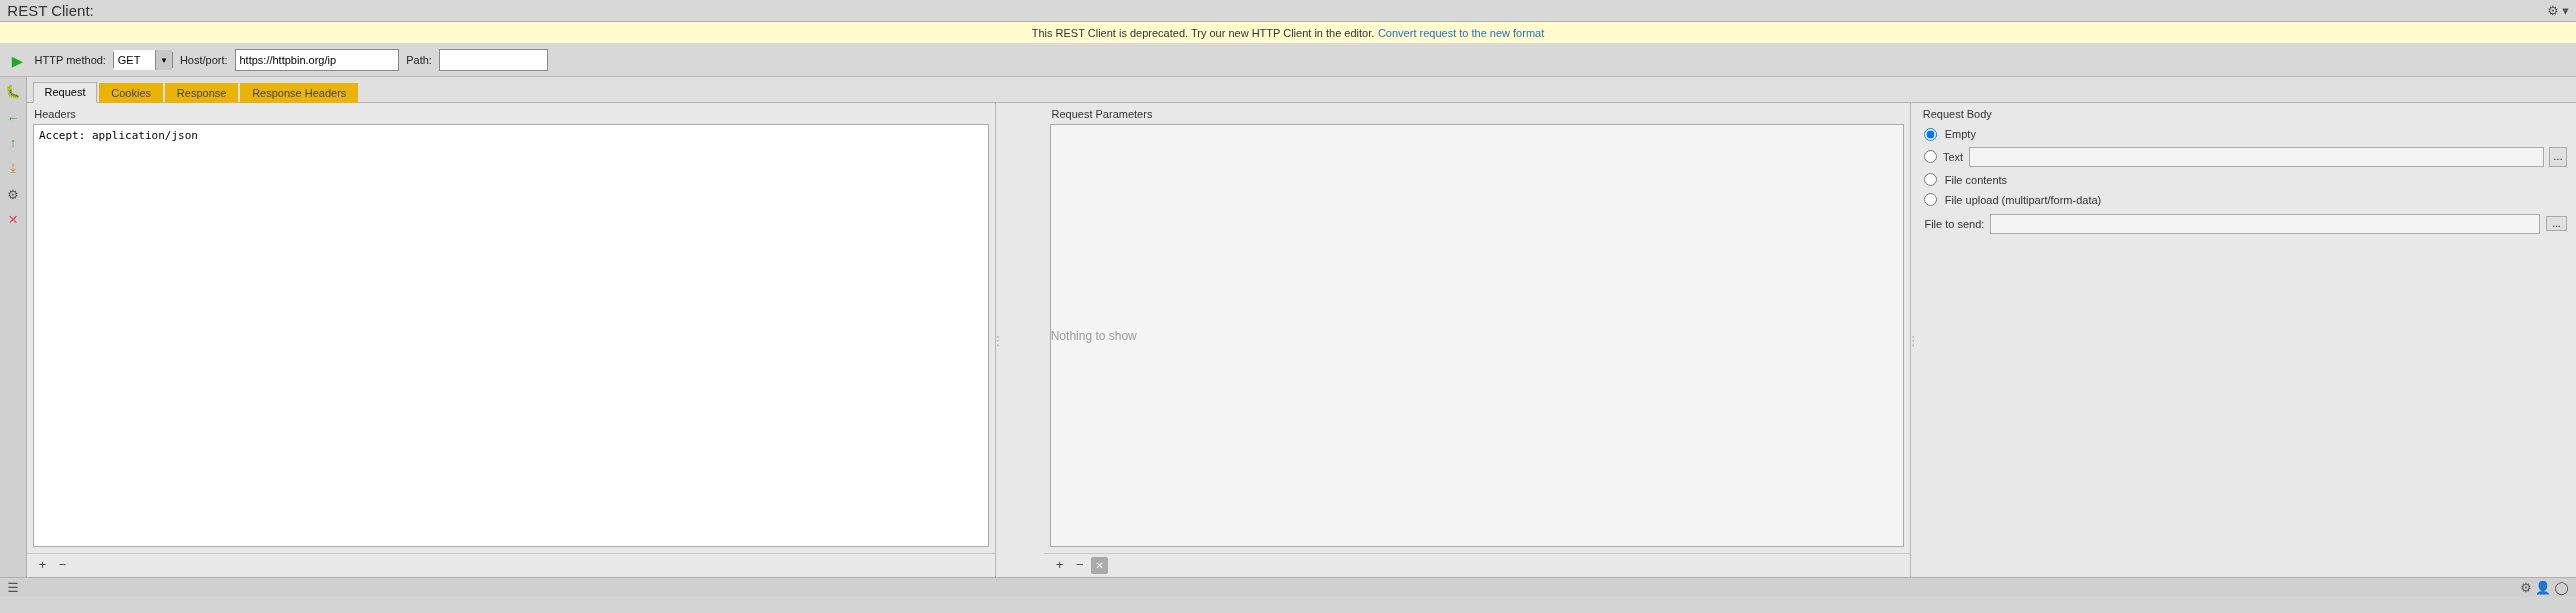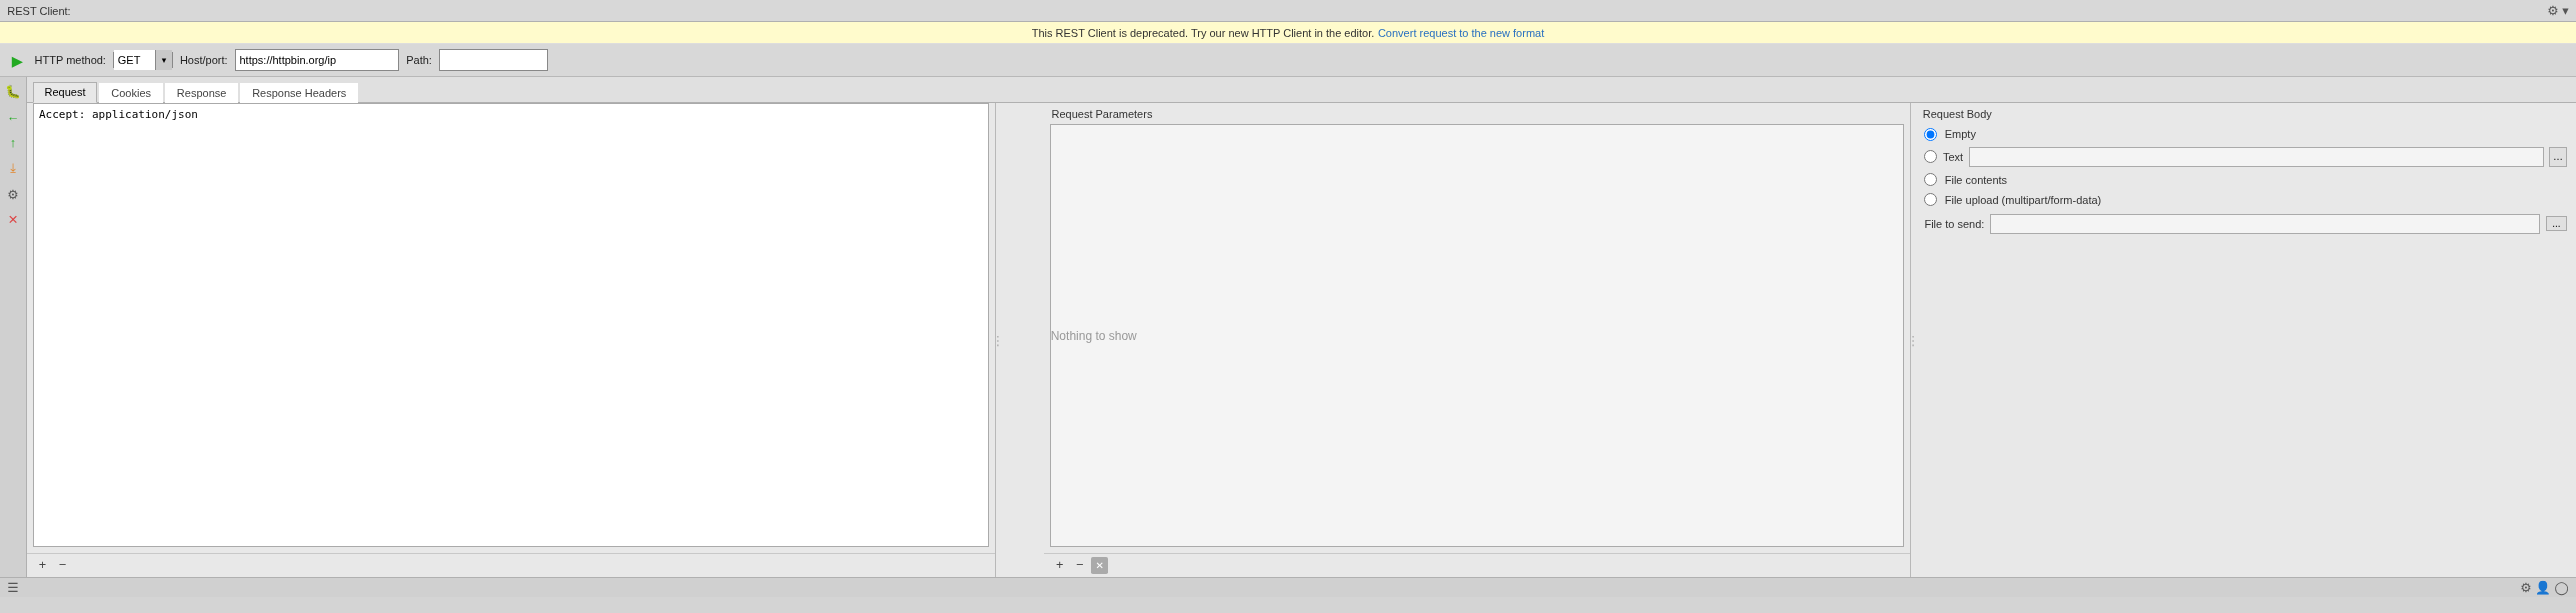--- a/index.html
+++ b/index.html
@@ -17,21 +17,21 @@
       justify-content: space-between;
       background: #d8d8d8;
       border-bottom: 0.9px solid #b0b0b0;
       padding: 1.8px 7.3px;
       height: 22px;
     }
     .title-bar-left {
       display: flex;
       align-items: flex-start;
       gap: 5.5px;
-      font-size: 11px;
+      font-size: 15px;
       color: #333;
     }
     .title-bar-right {
       display: flex;
       align-items: center;
       gap: 3.6px;
     }
     .gear-btn {
       display: flex;
       align-items: center;
@@ -184,21 +184,21 @@
       border-bottom: 0.9px solid #b0b0b0;
       background: #e0e0e0;
       padding: 0 5.5px;
     }
     .tab {
       padding: 3.6px 11px;
       font-size: 11px;
       cursor: pointer;
       border: 0.9px solid transparent;
       border-bottom: none;
-      background: #ffffff;
+      background: #eab308;
       color: #444;
       margin-right: 1.8px;
       margin-top: 3.6px;
       position: relative;
       top: 0.9px;
     }
     .tab.active {
       background: #e8e8e8;
       border: 0.9px solid #b0b0b0;
       border-bottom: 0.9px solid #e8e8e8;
@@ -490,20 +490,21 @@
     <div class="tabs-row">
       <div class="tab active">Request</div>
       <div class="tab">Cookies</div>
       <div class="tab">Response</div>
       <div class="tab">Response Headers</div>
     </div>
 
     <div class="panels-row">
 
       <div class="panel headers-panel">
+        <div class="panel-label">Headers</div>
         <div class="headers-textarea-wrapper">
           <textarea class="headers-textarea" style="">Accept: application/json</textarea>
         </div>
         <div class="panel-footer">
           <button class="panel-footer-btn">+</button>
           <button class="panel-footer-btn">−</button>
         </div>
       </div>
 
       <div class="resize-handle"></div>

